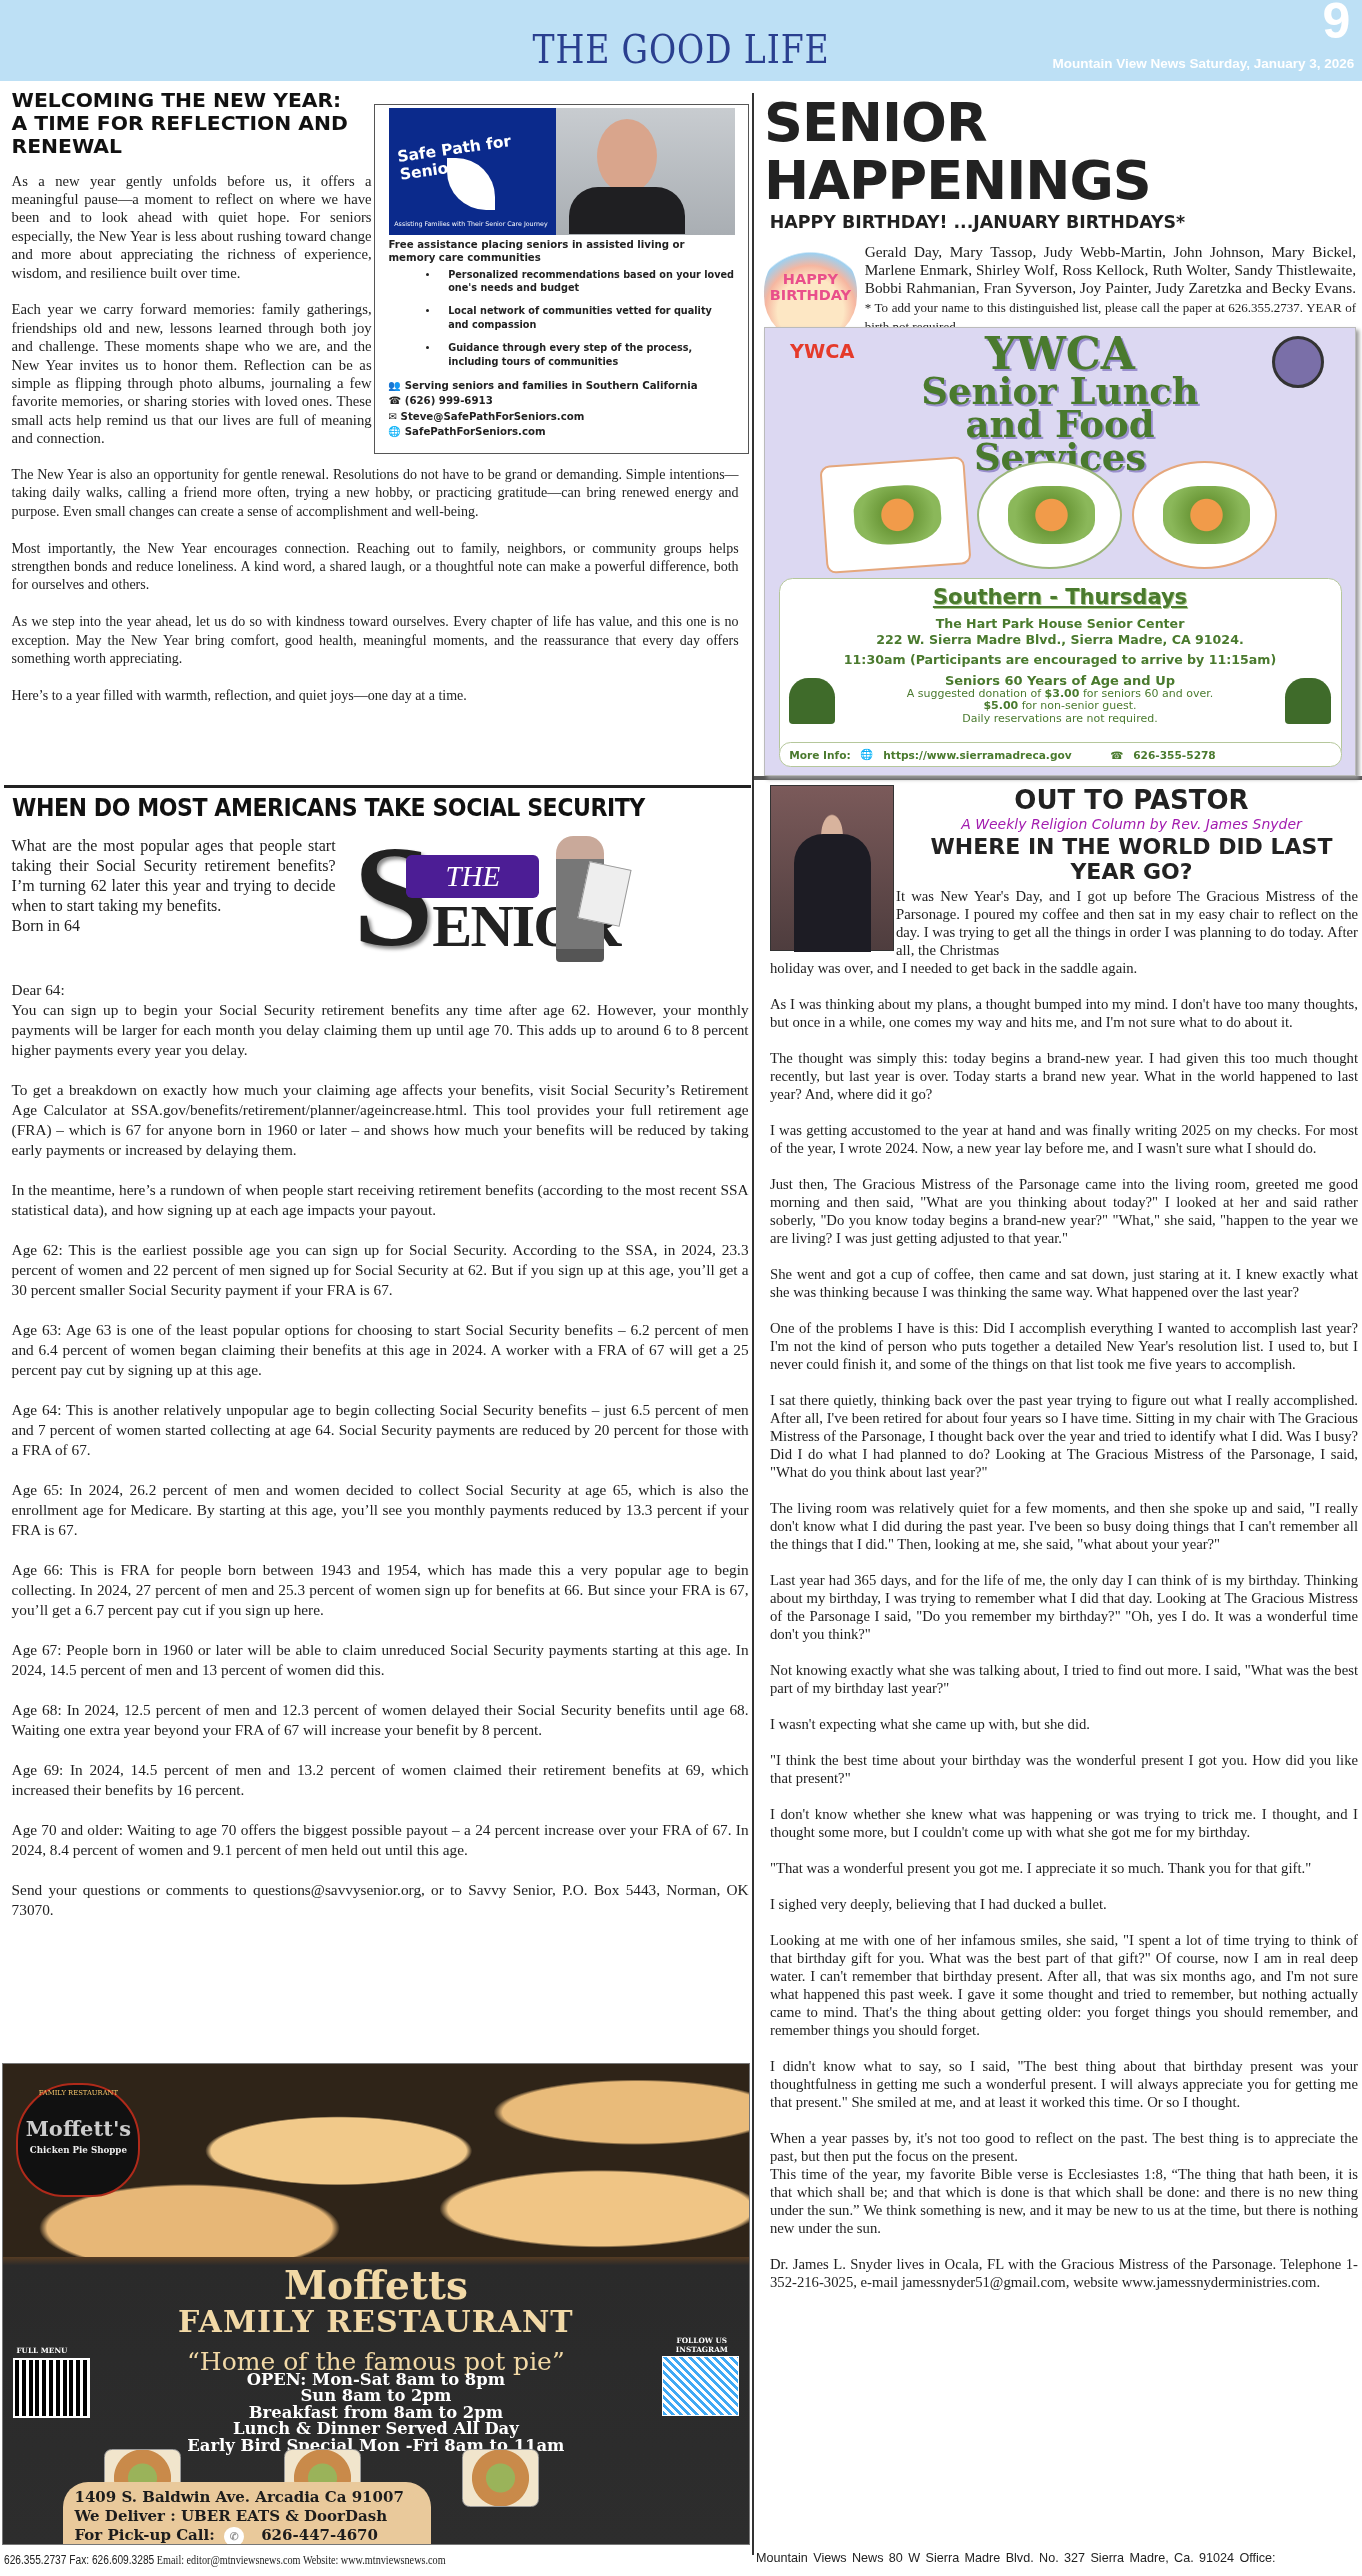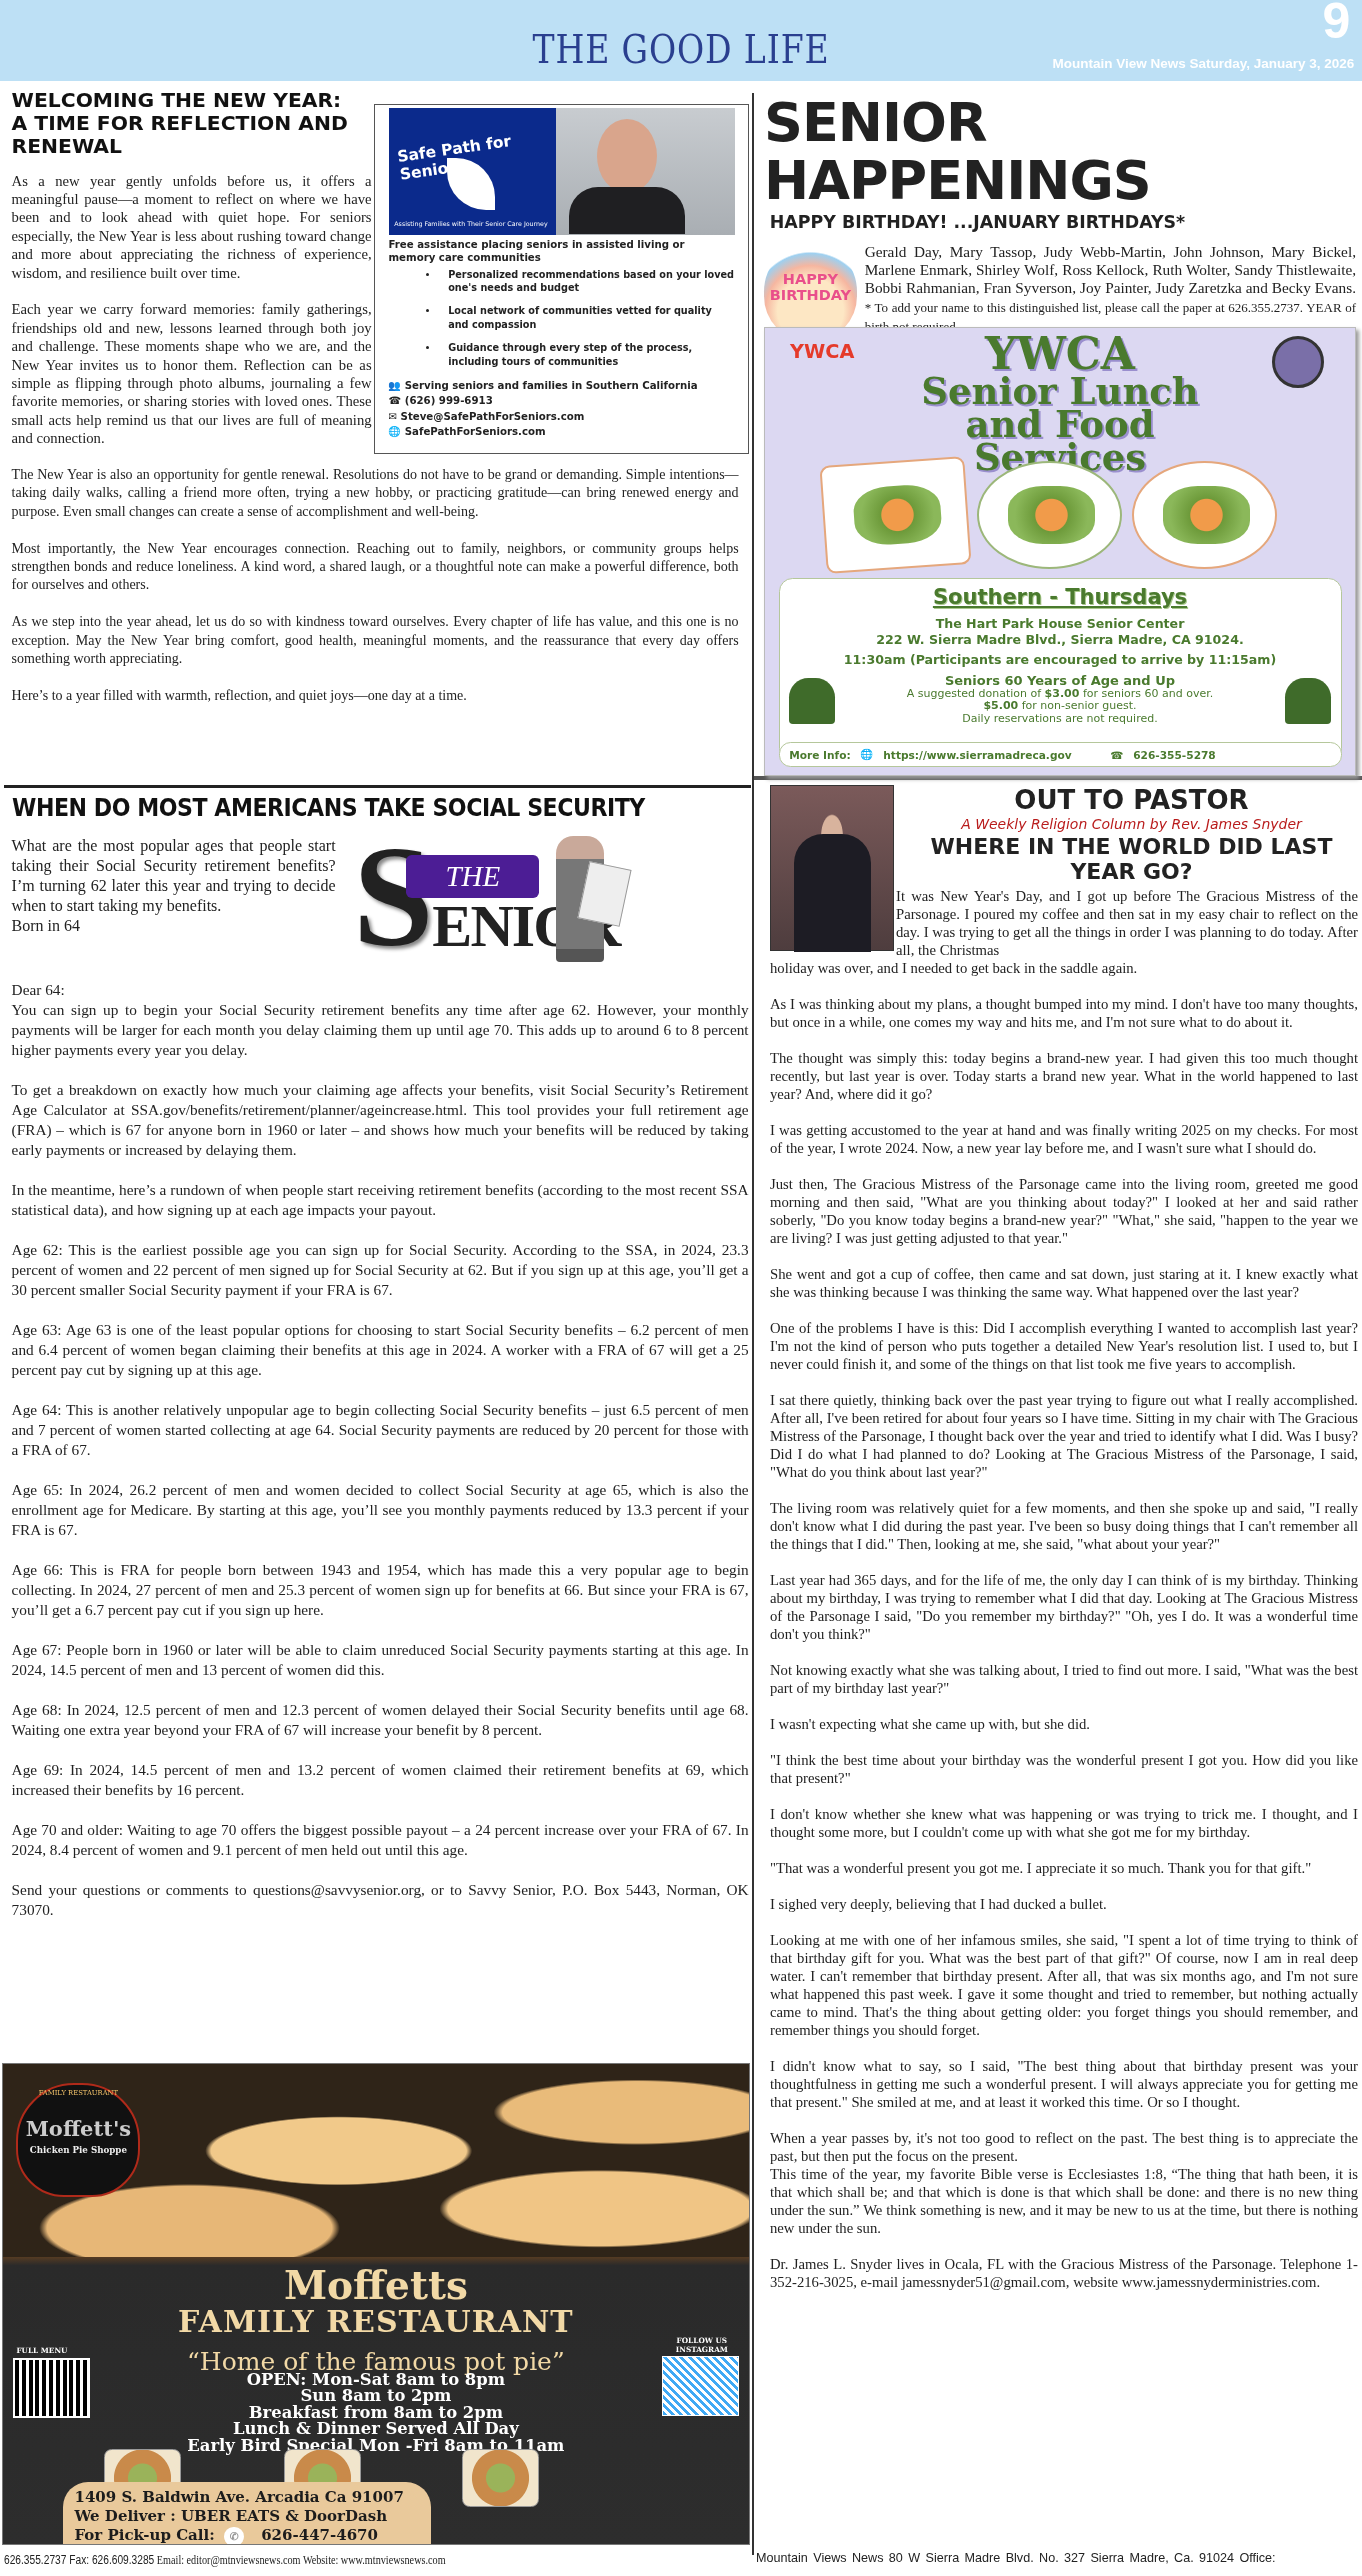--- a/index.html
+++ b/index.html
@@ -93,21 +93,21 @@
   #moffetts .qrlabel { position: absolute; color: #fff; font-size: 7.3px; font-weight: bold; text-align: center; }
   #moffetts .food { position: absolute; top: 385px; width: 77px; height: 58px; border-radius: 7.7px; border: 1.9px solid #999; background: radial-gradient(circle, #9ab35a 0 30%, #c98a4a 32% 60%, #f1e5cc 62%); }
   #moffetts .addr { position: absolute; left: 60px; top: 418px; width: 368px; height: 64px; background: #e9c99b; border-radius: 25px 25px 0 0; padding: 5.8px 11.6px; color: #1c1c1c; font-weight: bold; font-size: 15px; line-height: 19.3px; }
   #moffetts .addr .phone-icon { display: inline-block; width: 19.3px; height: 19.3px; border-radius: 50%; background: #fff; vertical-align: middle; margin: 0 17.4px 0 9.7px; text-align: center; line-height: 19.3px; font-size: 10.6px; color: #999; }
   
   #pastor { position: absolute; left: 770px; top: 785px; width: 588px; }
   #pastor .photo { position: absolute; left: 0; top: 0; width: 124px; height: 166px; background: radial-gradient(ellipse at 50% 30%, #d8b39d 0 12%, transparent 13%), linear-gradient(#7b5a5a, #4e3d3e); border: 1px solid #333; }
   #pastor .photo .suit { position: absolute; left: 23px; top: 48px; width: 77px; height: 118px; background: #1d1c24; border-radius: 29px 29px 0 0; }
   #pastor .head { margin-left: 135px; text-align: center; }
   #pastor .head .t1 { font-family: "DejaVu Sans", sans-serif; font-weight: bold; font-size: 26px; line-height: 31px; }
-  #pastor .head .t2 { font-family: "DejaVu Sans", sans-serif; font-style: italic; font-size: 14px; line-height: 16.4px; color: #b91c1c; }
+  #pastor .head .t2 { font-family: "DejaVu Sans", sans-serif; font-style: italic; font-size: 14px; line-height: 16.4px; color: #a21caf; }
   #pastor .head .t3 { font-family: "DejaVu Sans", sans-serif; font-weight: bold; font-size: 22px; line-height: 25px; margin-top: 1.9px; }
   #pastor .first { font-size: 14.7px; line-height: 18px; text-align: justify; margin-top: 2.9px; }
   #pastor .first .indent { display: block; margin-left: 126px; }
   #pastor .body-text { font-size: 14.7px; line-height: 18px; }
   #pastor .body-text p { margin-bottom: 18px; }
   
   .footer-left { position: absolute; left: 3.9px; top: 2553px; font-family: "Liberation Sans", sans-serif; font-size: 12px; color: #222; transform: scaleX(0.85); transform-origin: left; white-space: nowrap; }
   .footer-left .serif { font-family: "Liberation Serif", serif; }
   .footer-right { position: absolute; left: 756px; top: 2551px; font-family: "Liberation Sans", sans-serif; font-size: 12.6px; color: #222; white-space: nowrap; word-spacing: 1.9px; }
 </style>

